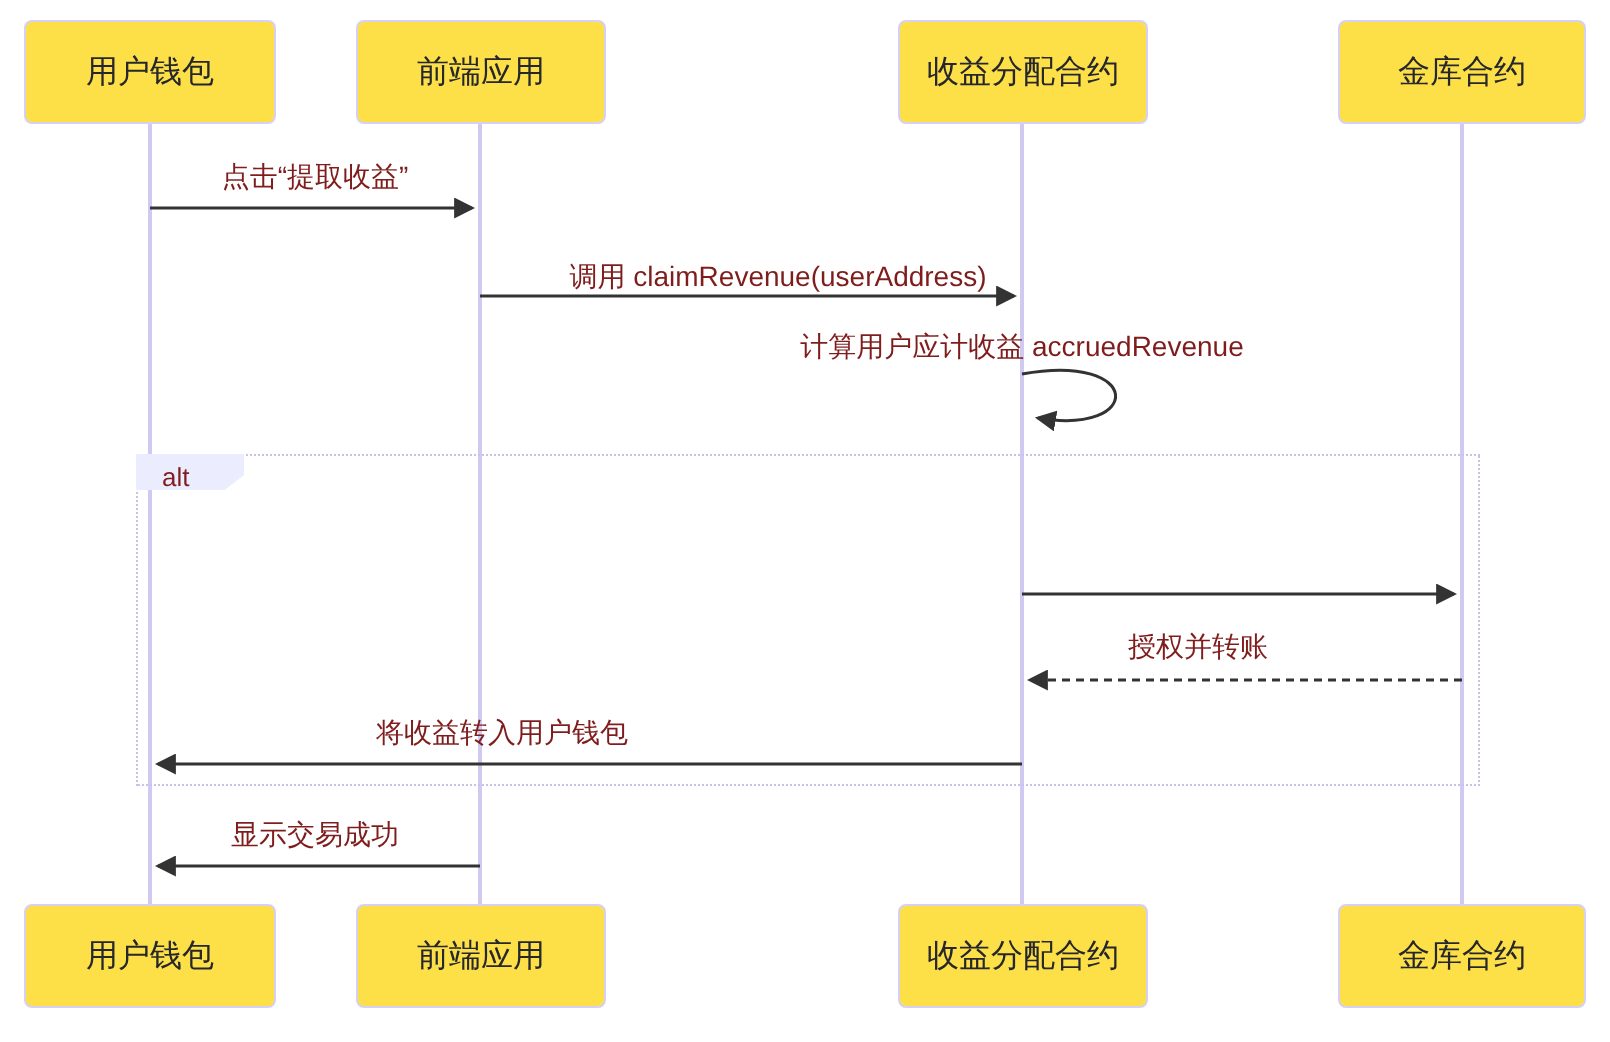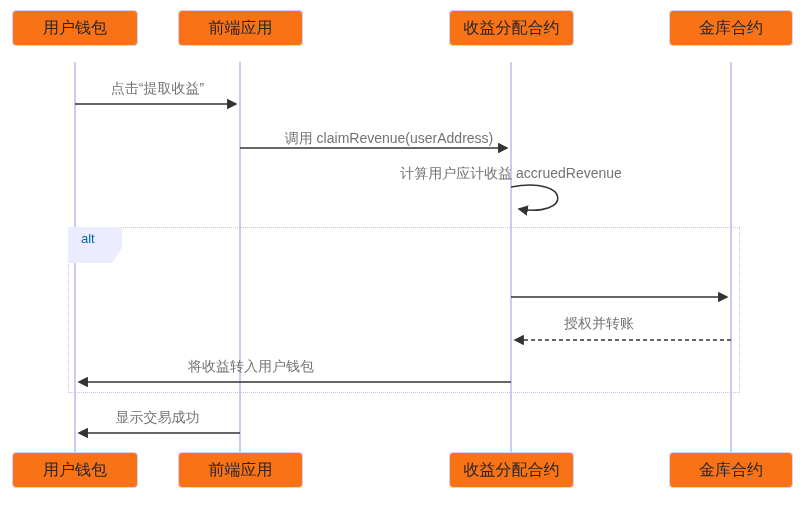--- a/index.html
+++ b/index.html
@@ -17,58 +17,58 @@
   }
   .lifeline {
     position: absolute;
     top: 62px;
     height: 390px;
     width: 1.5px;
     background: #d0c9f2;
   }
   .actor {
     position: absolute;
-    height: 36px;
-    background: #f97316;
+    height: 52px;
+    background: #fde047;
     border: 1px solid #d6d0f5;
     border-radius: 4px;
     box-sizing: border-box;
     display: flex;
     align-items: center;
     justify-content: center;
     font-size: 16px;
     color: #26262d;
   }
   .msg-label {
     position: absolute;
     font-size: 14px;
-    color: #737373;
+    color: #7f1d1d;
     text-align: center;
     white-space: nowrap;
     line-height: 18px;
   }
   .alt-frame {
     position: absolute;
     left: 68px;
     top: 227px;
     width: 672px;
     height: 166px;
     border: 1px dotted #c8c2ea;
     box-sizing: border-box;
   }
   .alt-tab {
     position: absolute;
     left: 68px;
     top: 227px;
     width: 54px;
-    height: 36px;
+    height: 18px;
     background: #ECECFF;
     clip-path: polygon(0 0, 100% 0, 100% 58%, 82% 100%, 0 100%);
     font-size: 13px;
-    color: #0369a1;
+    color: #7f1d1d;
     line-height: 23px;
     padding-left: 13px;
     box-sizing: border-box;
   }
   .alt-condition {
     position: absolute;
     left: 68px;
     top: 229px;
     width: 672px;
     text-align: center;

